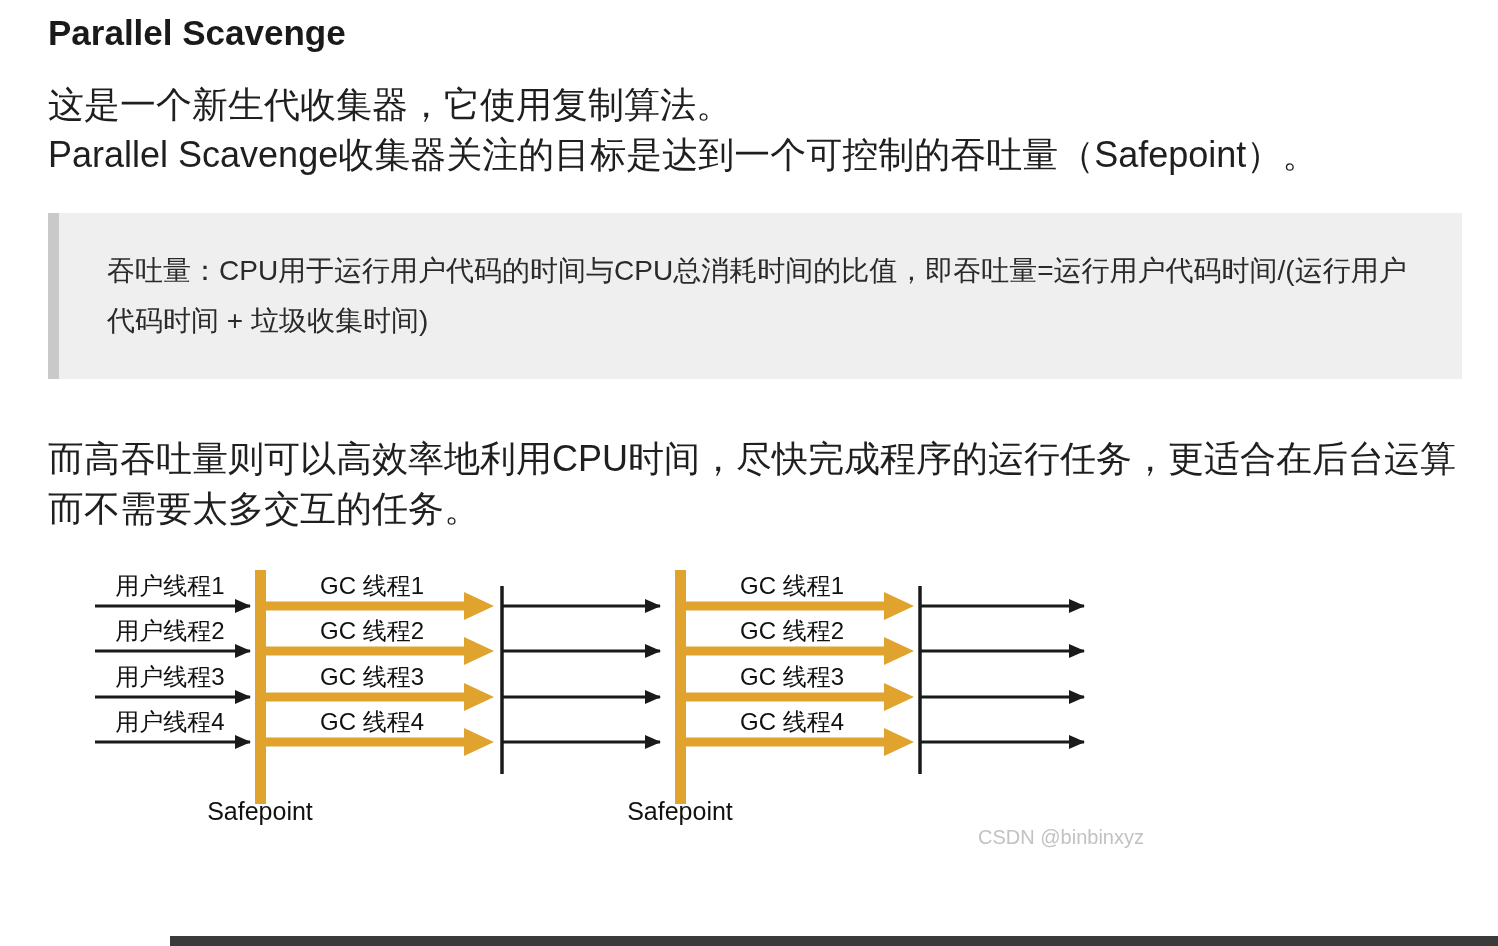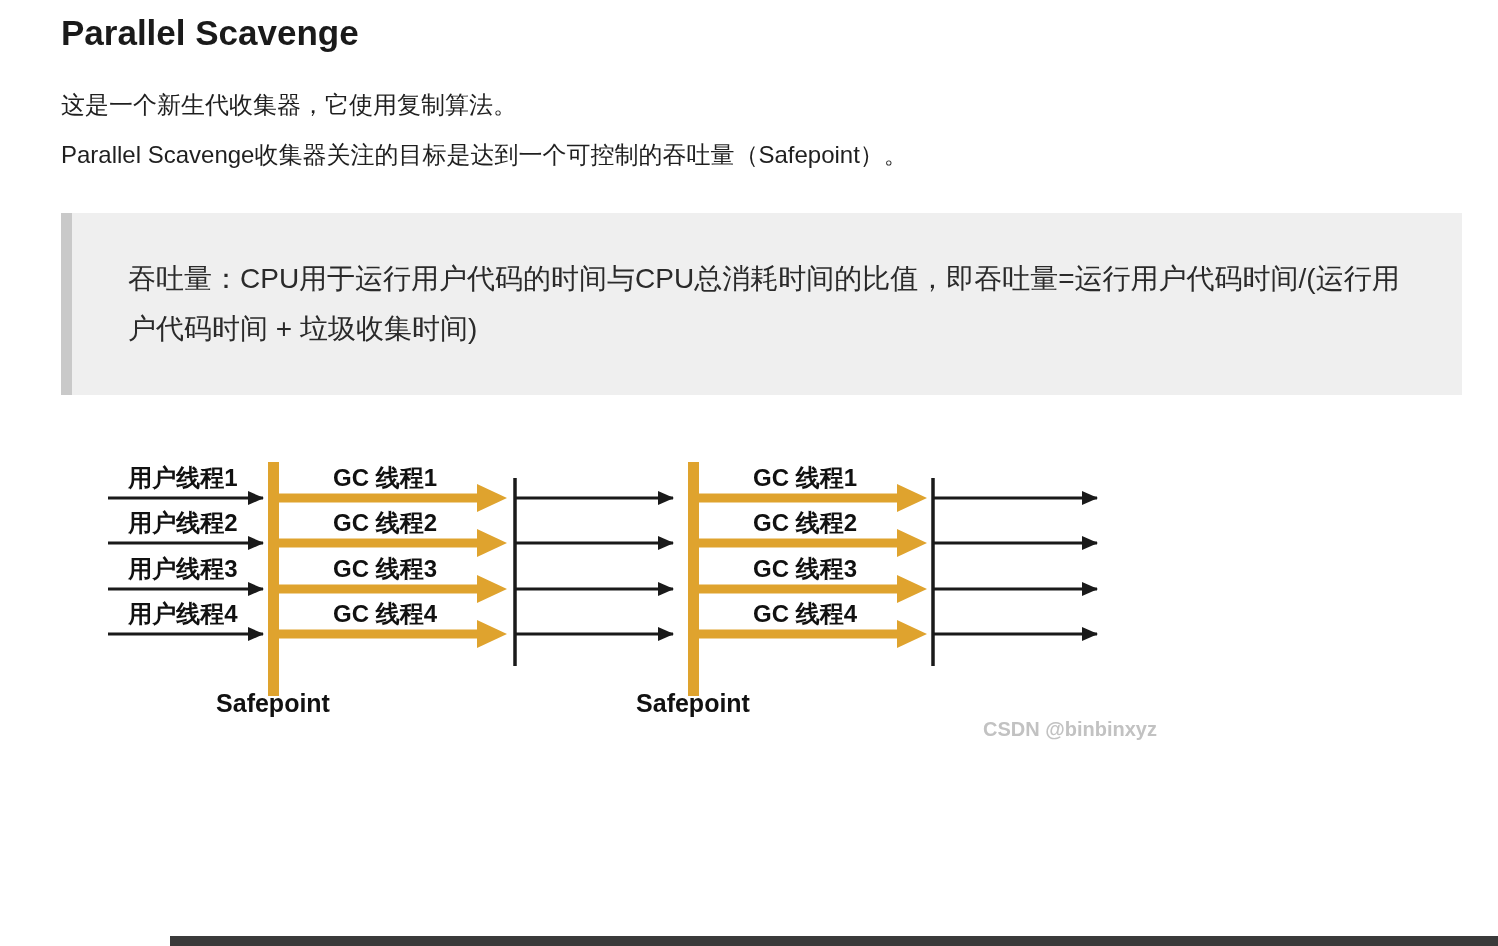--- a/index.html
+++ b/index.html
@@ -7,49 +7,49 @@
   body {
     background: #ffffff;
     font-family: "Liberation Sans", "DejaVu Sans", sans-serif;
     color: #1f1f1f;
   }
   .page {
     position: relative;
     width: 1498px;
     height: 946px;
     overflow: hidden;
-    padding: 10px 36px 0 61px;
+    padding: 10px 36px 0 48px;
     background: #ffffff;
   }
   h1.title {
     font-size: 35px;
     line-height: 46px;
     font-weight: 700;
     color: #1a1a1a;
     margin: 0 0 24px 0;
   }
   .body-text {
-    font-size: 24px;
+    font-size: 36px;
     line-height: 50px;
     color: #1f1f1f;
   }
   .body-text p { margin: 0; }
   .quote {
     margin: 33px 0 55px 0;
     background: var(--quote-bg, #efefef);
     border-left: 11px solid var(--quote-border, #c9c9c9);
     padding: 25px 45px 25px 40px;
   }
   .quote p {
-    margin: 16px;
+    margin: 8px;
     font-size: 28px;
     line-height: 50px;
     color: #2a2a2a;
   }
-  .diagram { margin-top: 24px; margin-left: -8px; font-weight: bold; }
+  .diagram { margin-top: 24px; margin-left: -8px; }
   .dia-label { font-size: 24px; fill: #111; }
   .safepoint { font-size: 25px; fill: #111; }
   .watermark { font-size: 20px; fill: var(--watermark, #c2c2c2); }
   .black-line { stroke: var(--thread, #1a1a1a); stroke-width: 3; fill: none; }
   .vline { stroke: var(--thread, #1a1a1a); stroke-width: 3.5; }
   .orange-line { stroke: var(--gc, #DFA32E); stroke-width: 9; fill: none; }
   .orange-fill { fill: var(--gc, #DFA32E); }
   .black-fill { fill: var(--thread, #1a1a1a); }
   .bottom-strip {
     position: absolute;
@@ -70,20 +70,21 @@
   <div class="body-text">
     <p>这是一个新生代收集器，它使用复制算法。</p>
     <p>Parallel Scavenge收集器关注的目标是达到一个可控制的吞吐量（Safepoint）。</p>
   </div>
 
   <blockquote class="quote">
     <p>吞吐量：CPU用于运行用户代码的时间与CPU总消耗时间的比值，即吞吐量=运行用户代码时间/(运行用户代码时间 + 垃圾收集时间)</p>
   </blockquote>
 
   <div class="body-text">
+    <p>而高吞吐量则可以高效率地利用CPU时间，尽快完成程序的运行任务，更适合在后台运算而不需要太多交互的任务。</p>
   </div>
 
   <div class="diagram">
     <svg width="1110" height="300" viewBox="0 0 1110 300">
       <defs>
         <marker id="mBlack" markerWidth="17" markerHeight="14" refX="15" refY="7" orient="auto" markerUnits="userSpaceOnUse">
           <polygon points="0,0 16,7 0,14" class="black-fill"></polygon>
         </marker>
         <marker id="mOrange" markerWidth="32" markerHeight="32" refX="2" refY="15" orient="auto" markerUnits="userSpaceOnUse">
           <polygon points="0,1 30,15 0,29" class="orange-fill"></polygon>

